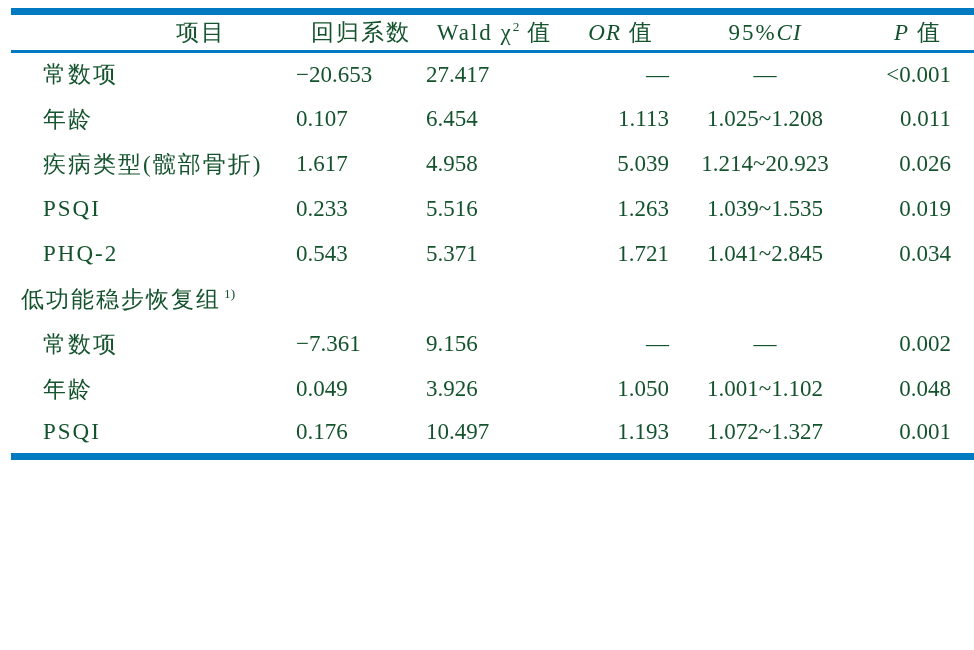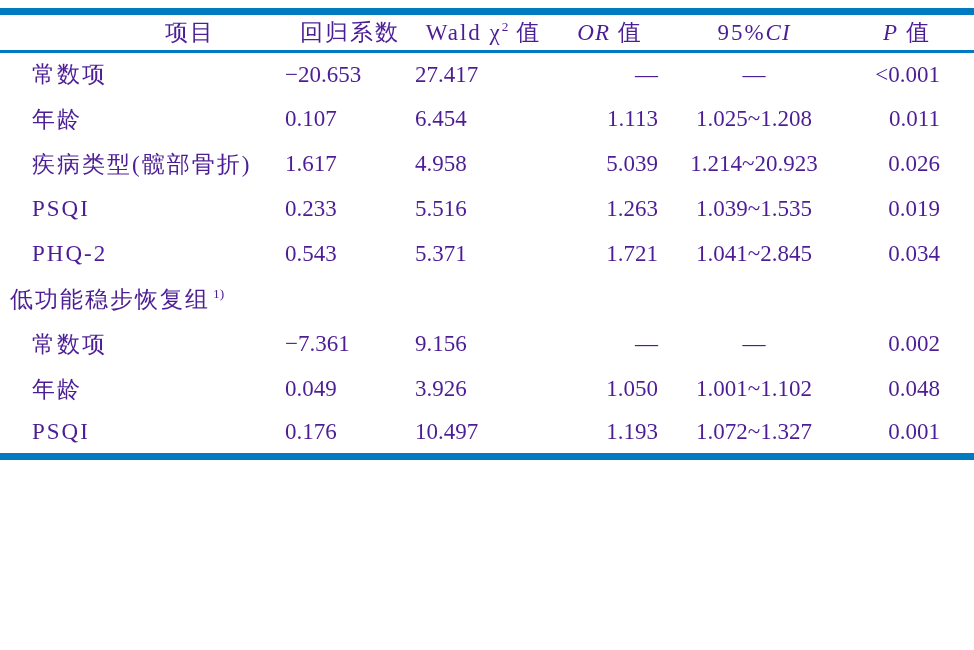--- a/index.html
+++ b/index.html
@@ -8,21 +8,22 @@
     background: #ffffff;
     width: 974px;
     height: 650px;
     overflow: hidden;
   }
   .page {
     width: 843px;
     box-sizing: border-box;
     padding-top: 8px;
     font-family: "Liberation Serif", "DejaVu Serif", serif;
-    color: #4c1d95;
+    color: #14532d;
+    padding-left: 11px;
   }
   table.reg-table {
     width: 974px;
     border-collapse: collapse;
     table-layout: fixed;
     border-top: 7px solid #007bc2;
     border-bottom: 7px solid #007bc2;
     font-size: 23px;
   }
   col.w-item { width: 285px; }

